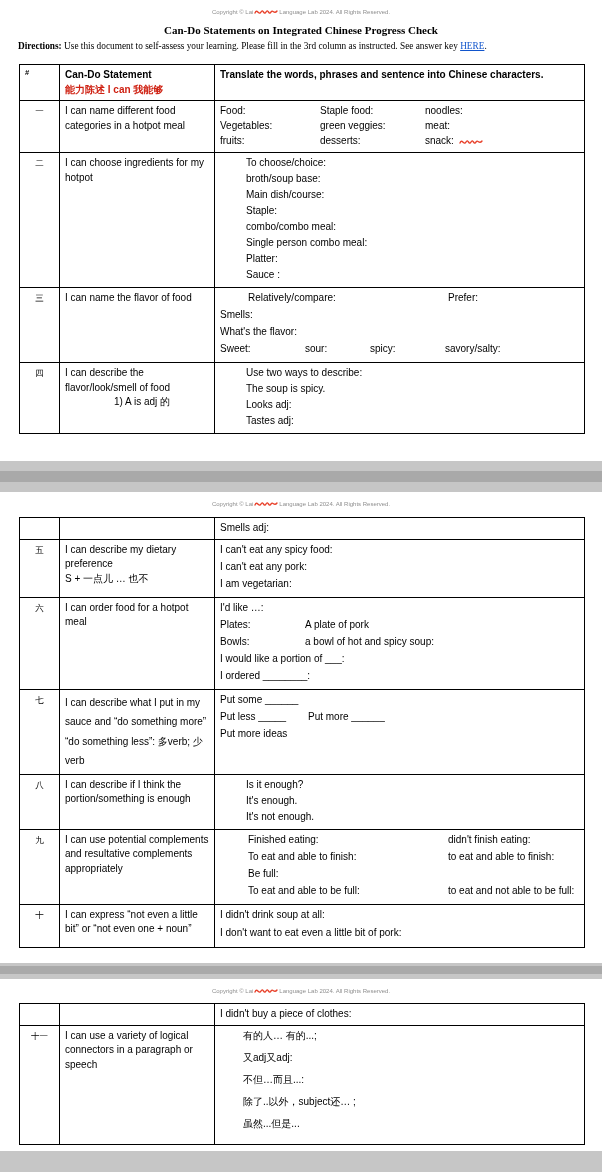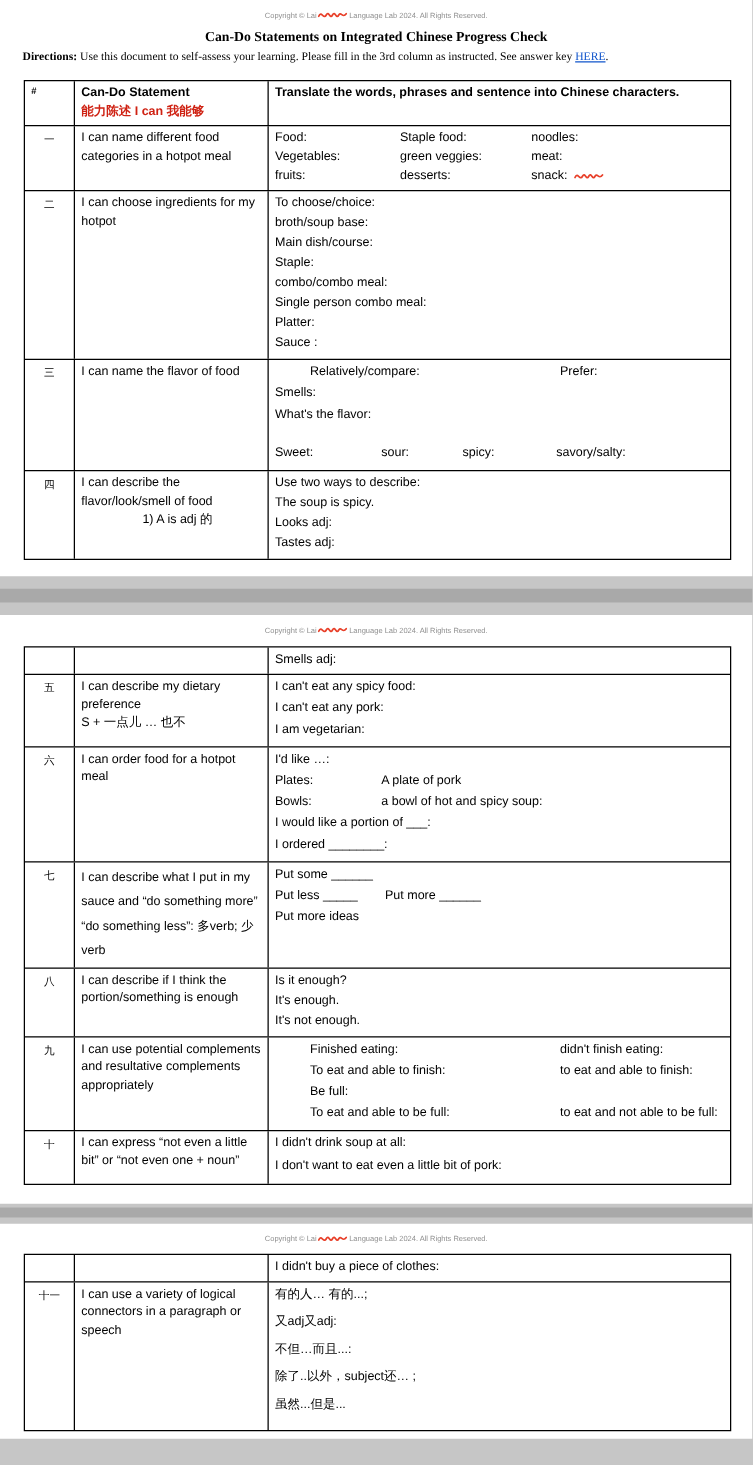--- a/index.html
+++ b/index.html
@@ -41,30 +41,30 @@
   .tr { display: grid; grid-template-columns: 40px 155px 1fr; border-bottom: 1px solid #000; }
   .tr:last-child { border-bottom: none; }
   .td { border-right: 1px solid #000; padding: 3px 5px; font-size: 10px; line-height: 1.45; overflow: hidden; }
   .td:last-child { border-right: none; }
   .num { text-align: center; font-size: 8.5px; padding-top: 4px; }
   .hash { text-align: left; font-size: 7.5px; }
   .hdr .td { font-weight: 700; }
   .red { color: var(--accent_red, #cf2213); }
 
   .lh15 > div { height: 15px; }
-  .lh16 > div { height: 16px; }
+  .lh16 > div { height: 16px; margin-left: 26px; }
   .lh17 > div { height: 17px; }
   .lh18 > div { height: 18px; }
-  .lh22 > div { height: 22px; }
+  .lh22 > div { height: 22px; margin-left: 23px; }
 
   .g3  { display: grid; grid-template-columns: 100px 105px 1fr; }
   .g2a { display: grid; grid-template-columns: 200px 1fr; margin-left: 28px; }
   .g2b { display: grid; grid-template-columns: 85px 1fr; }
   .g2c { display: grid; grid-template-columns: 88px 1fr; }
-  .g4  { display: grid; grid-template-columns: 85px 65px 75px 1fr; margin-top: 14px; }
+  .g4  { display: grid; grid-template-columns: 85px 65px 75px 1fr; }
   .ind { padding-left: 10px; text-align: center; }
   .wide { line-height: 1.95; }
 </style>
 </head>
 <body>
 
 <div class="page" id="page1">
   <div class="copyright">
     <span>Copyright © Lai</span><span class="scr"><svg width="24" height="8" viewBox="0 0 24 8">
           <path d="M1 5 C3 0,5 8,7 4 C9 0,10 8,12 4 C14 0,15 8,17 4 C19 1,20 7,23 3" fill="none" stroke="#e8402a" stroke-width="1.4" stroke-linecap="round"></path>

